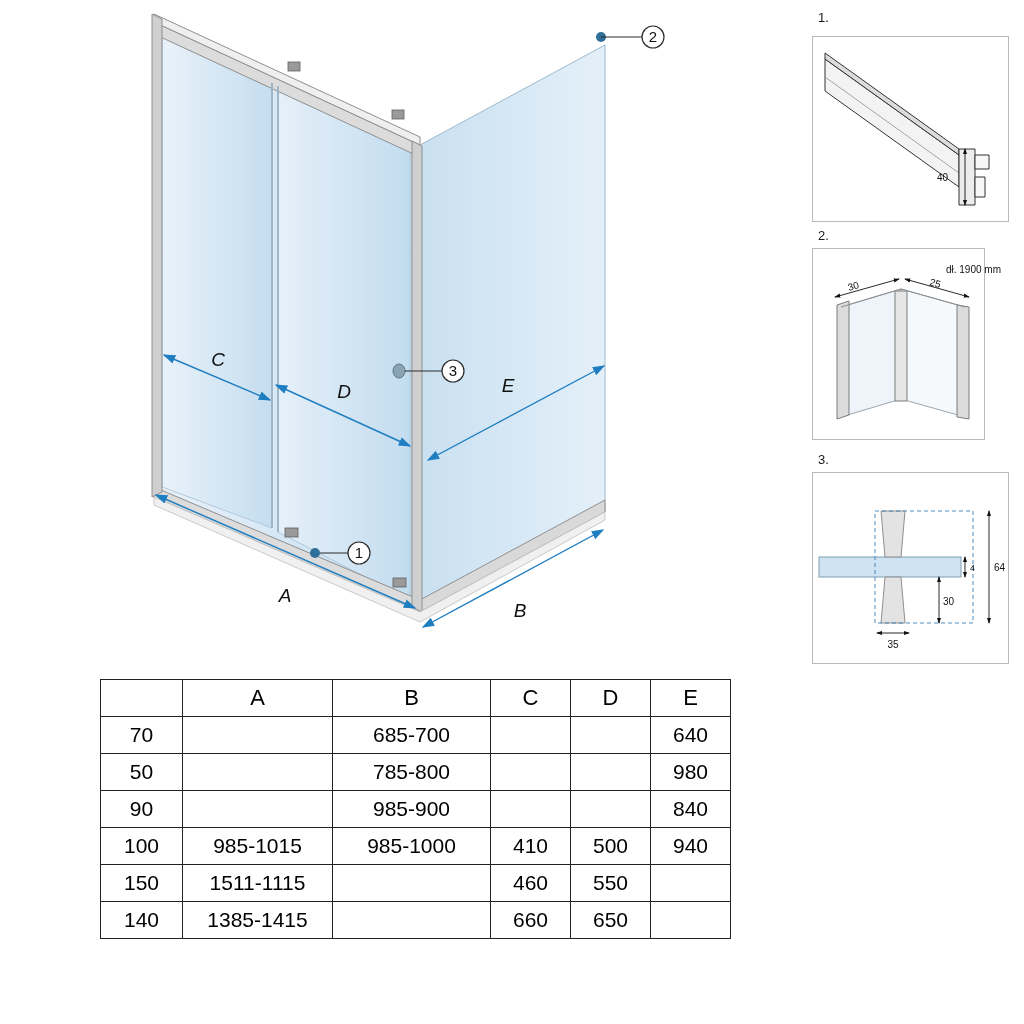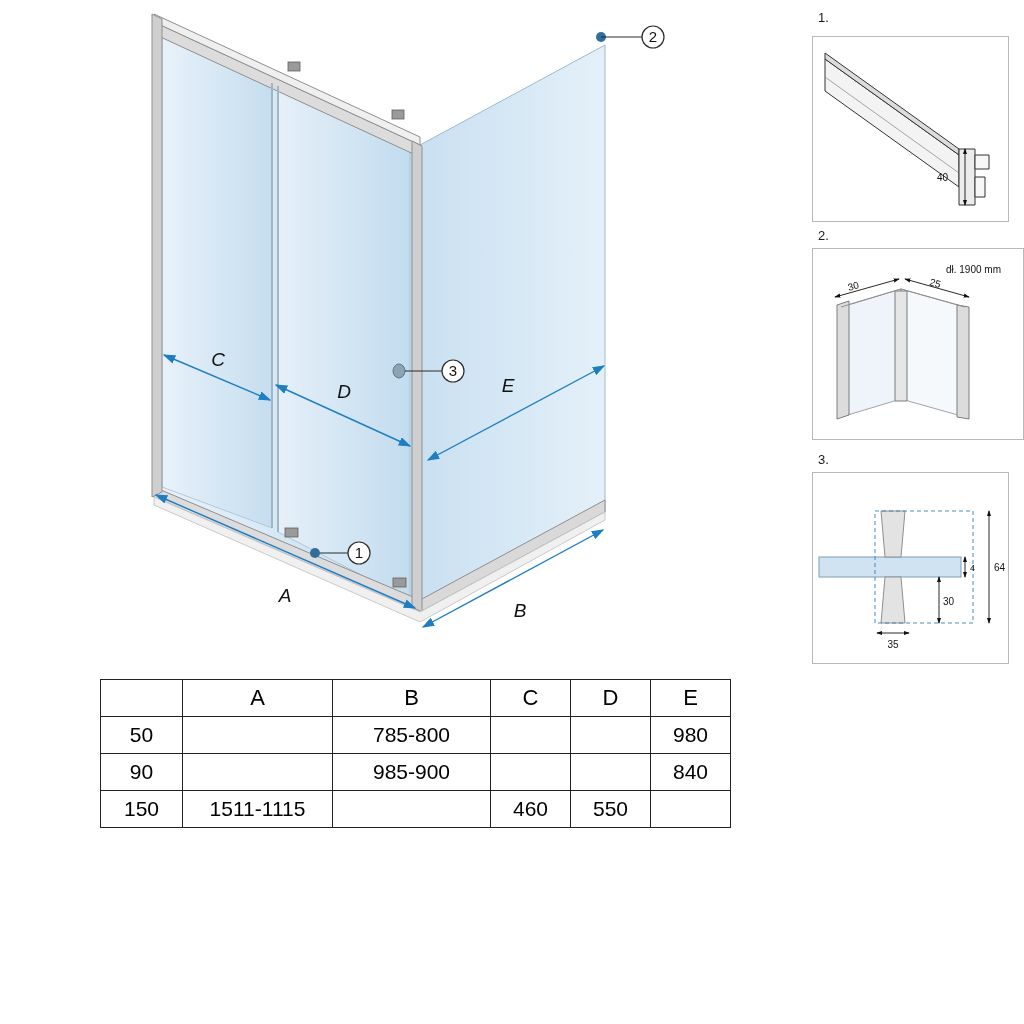--- a/index.html
+++ b/index.html
@@ -33,21 +33,21 @@
   }
 
   
   .detail-panel {
     position: absolute;
     border: 1px solid #b9b9b9;
     background: #ffffff;
     box-sizing: border-box;
   }
   #detail-1 { left: 812px; top: 30px;  width: 197px; height: 186px; margin-top: 6px; }
-  #detail-2 { left: 812px; top: 248px; width: 212px; height: 192px; }
+  #detail-2 { left: 812px; top: 248px; width: 173px; height: 192px; }
   #detail-3 { left: 812px; top: 472px; width: 197px; height: 192px; }
 
   .detail-label {
     position: absolute;
     font-size: 13px;
     color: #1a1a1a;
     font-family: "Liberation Sans", sans-serif;
   }
   #label-1 { left: 818px; top: 10px; }
   #label-2 { left: 818px; top: 228px; }
@@ -309,39 +309,63 @@
         <th class="col-idx"></th>
         <th class="col-a">A</th>
         <th class="col-b">B</th>
         <th class="col-c">C</th>
         <th class="col-d">D</th>
         <th class="col-e">E</th>
       </tr>
     </thead>
     <tbody>
       <tr>
+        <td>70</td>
+        <td></td>
+        <td>685-700</td>
+        <td></td>
+        <td></td>
+        <td>640</td>
+      </tr>
+      <tr>
         <td>50</td>
         <td></td>
         <td>785-800</td>
         <td></td>
         <td></td>
         <td>980</td>
       </tr>
       <tr>
         <td>90</td>
         <td></td>
         <td>985-900</td>
         <td></td>
         <td></td>
         <td>840</td>
+      </tr>
+      <tr>
+        <td>100</td>
+        <td>985-1015</td>
+        <td>985-1000</td>
+        <td>410</td>
+        <td>500</td>
+        <td>940</td>
       </tr>
       <tr>
         <td>150</td>
         <td>1511-1115</td>
         <td></td>
         <td>460</td>
         <td>550</td>
         <td></td>
       </tr>
+      <tr>
+        <td>140</td>
+        <td>1385-1415</td>
+        <td></td>
+        <td>660</td>
+        <td>650</td>
+        <td></td>
+      </tr>
     </tbody>
   </table>
 
 </div>
 
 </body></html>

